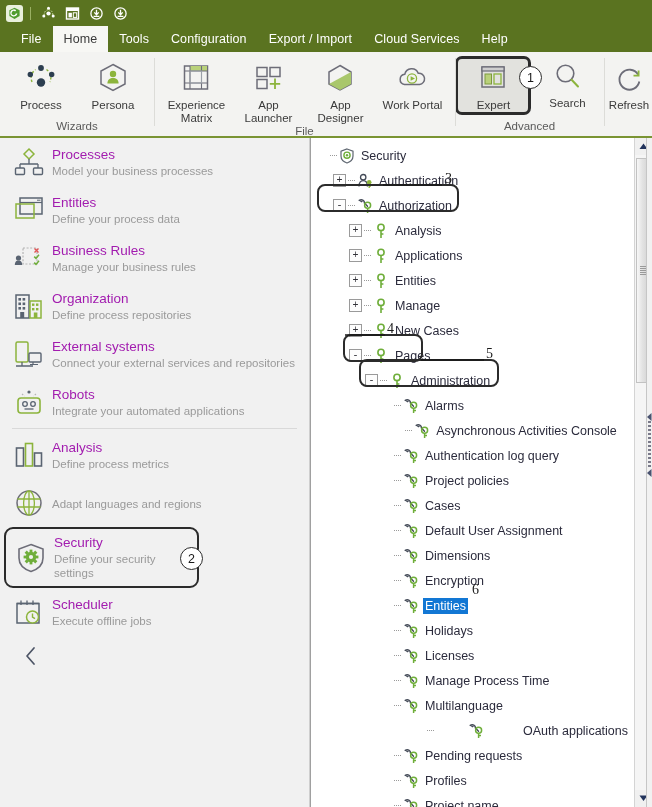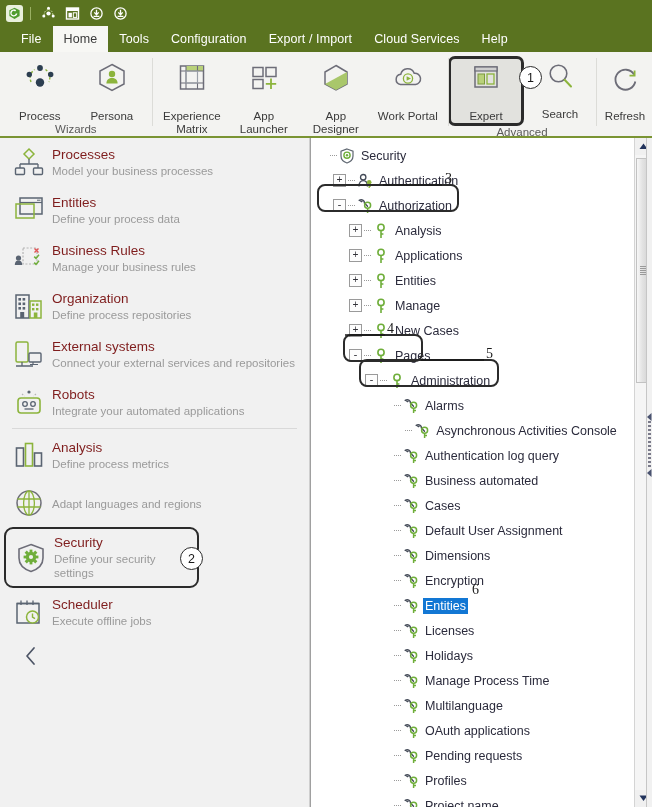--- a/index.html
+++ b/index.html
@@ -50,21 +50,21 @@
   }
   .rgroup + .rgroup::before{
     content:"";position:absolute;left:0;top:6px;bottom:10px;width:1px;background:#dcdcd8;
   }
   .rbtn{
     width:72px;display:flex;flex-direction:column;align-items:center;
     padding:2px 2px 0;box-sizing:border-box;cursor:default;
   }
   .rbtn .ricon{height:36px;display:flex;align-items:center;justify-content:center;}
   .rbtn .rlabel{
-    font-size:11.5px;color:#3a3a3a;text-align:center;line-height:13px;margin-top:14px;
+    font-size:11.5px;color:#3a3a3a;text-align:center;line-height:13px;margin-top:3px;
   }
   .rbtn.boxed{
     border:3px solid #2b2b2b;border-radius:7px;background:#e2e2de;
     width:76px;padding-top:1px;
   }
 
   .badge{
     position:absolute;width:21px;height:21px;border-radius:50%;
     background:#ffffff;border:1.5px solid #2b2b2b;
     display:flex;align-items:center;justify-content:center;
@@ -82,21 +82,21 @@
   .leftnav{
     width:310px;background:#f1f1f1;border-right:1px solid #cfcfcf;
     position:relative;box-sizing:border-box;
   }
   .nav-item{
     display:flex;align-items:center;padding:6px 8px 6px 10px;
     cursor:default;position:relative;box-sizing:border-box;
   }
   .nav-ico{width:38px;height:36px;flex:0 0 38px;display:flex;align-items:center;justify-content:center;}
   .nav-txt{margin-left:4px;}
-  .nav-title{font-size:13.5px;color:#7f1d1d;line-height:16px;}
+  .nav-title{font-size:13.5px;color:#a21caf;line-height:16px;}
   .nav-sub{font-size:11.5px;color:#9a9a9a;line-height:14px;margin-top:1px;}
   .nav-sep{height:1px;background:#d9d9d9;margin:2px 12px;}
   .nav-item.boxed{
     border:2.5px solid #2b2b2b;border-radius:9px;background:#f1f1f1;
     margin:0 110px 0 4px;padding-left:6px;
   }
   .collapse-btn{
     position:absolute;left:18px;top:505px;width:26px;height:26px;
     display:flex;align-items:center;justify-content:center;cursor:default;
   }
@@ -314,21 +314,21 @@
               <circle cx="14.5" cy="13.5" r="8.3" fill="none" stroke="#6d6d78" stroke-width="1.6"></circle>
               <path d="M20.6 19.8 L27 26.5" stroke="#8cb43c" stroke-width="2" fill="none" stroke-linecap="round"></path>
             </svg>
           </div>
           <div class="rlabel">Search</div>
         </div>
       </div>
       <div class="rgroup-label">Advanced</div>
     </div>
 
-    <div class="rgroup" style="width:56px;">
+    <div class="rgroup" style="width:48px;">
       <div class="rgroup-items" style="justify-content:flex-start;">
         <div class="rbtn" style="width:72px;margin-left:2px;">
           <div class="ricon">
             <svg width="32" height="32" viewBox="0 0 32 32">
               <path d="M25 12.5 A10 10 0 1 0 26.3 19.5" fill="none" stroke="#6d6d78" stroke-width="1.8"></path>
               <path d="M25.6 8.5 L25.6 13.6 L20.5 13.6" fill="none" stroke="#8cb43c" stroke-width="1.8"></path>
             </svg>
           </div>
           <div class="rlabel">Refresh</div>
         </div>
@@ -690,21 +690,21 @@
             <div class="tspacer"></div>
             <div class="tdash"></div>
             <div class="tico">
               <svg width="16" height="16" viewBox="0 0 16 16">
                 <path d="M2.2 2.4 C4.6 0.8 7.8 2.2 7.4 5 L10.5 8.2" fill="none" stroke="#434a57" stroke-width="1.4" stroke-linecap="round"></path>
                 <path d="M2.2 2.4 L4.4 4.6 L6.2 3 Z" fill="#434a57"></path>
                 <circle cx="10.6" cy="7.2" r="3" fill="none" stroke="#6fae3a" stroke-width="1.5"></circle>
                 <path d="M10.6 10.2 V15 M10.6 12.4 H13" stroke="#6fae3a" stroke-width="1.5" fill="none"></path>
               </svg>
             </div>
-            <span class="tlabel">Business automated</span>
+            <span class="tlabel">Project policies</span>
           </div>
           <div class="tnode" style="padding-left: 64px;">
             <div class="tspacer"></div>
             <div class="tdash"></div>
             <div class="tico">
               <svg width="16" height="16" viewBox="0 0 16 16">
                 <path d="M2.2 2.4 C4.6 0.8 7.8 2.2 7.4 5 L10.5 8.2" fill="none" stroke="#434a57" stroke-width="1.4" stroke-linecap="round"></path>
                 <path d="M2.2 2.4 L4.4 4.6 L6.2 3 Z" fill="#434a57"></path>
                 <circle cx="10.6" cy="7.2" r="3" fill="none" stroke="#6fae3a" stroke-width="1.5"></circle>
                 <path d="M10.6 10.2 V15 M10.6 12.4 H13" stroke="#6fae3a" stroke-width="1.5" fill="none"></path>
@@ -768,62 +768,62 @@
             <div class="tspacer"></div>
             <div class="tdash"></div>
             <div class="tico">
               <svg width="16" height="16" viewBox="0 0 16 16">
                 <path d="M2.2 2.4 C4.6 0.8 7.8 2.2 7.4 5 L10.5 8.2" fill="none" stroke="#434a57" stroke-width="1.4" stroke-linecap="round"></path>
                 <path d="M2.2 2.4 L4.4 4.6 L6.2 3 Z" fill="#434a57"></path>
                 <circle cx="10.6" cy="7.2" r="3" fill="none" stroke="#6fae3a" stroke-width="1.5"></circle>
                 <path d="M10.6 10.2 V15 M10.6 12.4 H13" stroke="#6fae3a" stroke-width="1.5" fill="none"></path>
               </svg>
             </div>
+            <span class="tlabel">Holidays</span>
+          </div>
+          <div class="tnode" style="padding-left: 64px;">
+            <div class="tspacer"></div>
+            <div class="tdash"></div>
+            <div class="tico">
+              <svg width="16" height="16" viewBox="0 0 16 16">
+                <path d="M2.2 2.4 C4.6 0.8 7.8 2.2 7.4 5 L10.5 8.2" fill="none" stroke="#434a57" stroke-width="1.4" stroke-linecap="round"></path>
+                <path d="M2.2 2.4 L4.4 4.6 L6.2 3 Z" fill="#434a57"></path>
+                <circle cx="10.6" cy="7.2" r="3" fill="none" stroke="#6fae3a" stroke-width="1.5"></circle>
+                <path d="M10.6 10.2 V15 M10.6 12.4 H13" stroke="#6fae3a" stroke-width="1.5" fill="none"></path>
+              </svg>
+            </div>
             <span class="tlabel">Licenses</span>
           </div>
           <div class="tnode" style="padding-left: 64px;">
             <div class="tspacer"></div>
             <div class="tdash"></div>
             <div class="tico">
               <svg width="16" height="16" viewBox="0 0 16 16">
                 <path d="M2.2 2.4 C4.6 0.8 7.8 2.2 7.4 5 L10.5 8.2" fill="none" stroke="#434a57" stroke-width="1.4" stroke-linecap="round"></path>
                 <path d="M2.2 2.4 L4.4 4.6 L6.2 3 Z" fill="#434a57"></path>
                 <circle cx="10.6" cy="7.2" r="3" fill="none" stroke="#6fae3a" stroke-width="1.5"></circle>
                 <path d="M10.6 10.2 V15 M10.6 12.4 H13" stroke="#6fae3a" stroke-width="1.5" fill="none"></path>
               </svg>
             </div>
-            <span class="tlabel">Holidays</span>
-          </div>
-          <div class="tnode" style="padding-left: 64px;">
-            <div class="tspacer"></div>
-            <div class="tdash"></div>
-            <div class="tico">
-              <svg width="16" height="16" viewBox="0 0 16 16">
-                <path d="M2.2 2.4 C4.6 0.8 7.8 2.2 7.4 5 L10.5 8.2" fill="none" stroke="#434a57" stroke-width="1.4" stroke-linecap="round"></path>
-                <path d="M2.2 2.4 L4.4 4.6 L6.2 3 Z" fill="#434a57"></path>
-                <circle cx="10.6" cy="7.2" r="3" fill="none" stroke="#6fae3a" stroke-width="1.5"></circle>
-                <path d="M10.6 10.2 V15 M10.6 12.4 H13" stroke="#6fae3a" stroke-width="1.5" fill="none"></path>
-              </svg>
-            </div>
             <span class="tlabel">Manage Process Time</span>
           </div>
           <div class="tnode" style="padding-left: 64px;">
             <div class="tspacer"></div>
             <div class="tdash"></div>
             <div class="tico">
               <svg width="16" height="16" viewBox="0 0 16 16">
                 <path d="M2.2 2.4 C4.6 0.8 7.8 2.2 7.4 5 L10.5 8.2" fill="none" stroke="#434a57" stroke-width="1.4" stroke-linecap="round"></path>
                 <path d="M2.2 2.4 L4.4 4.6 L6.2 3 Z" fill="#434a57"></path>
                 <circle cx="10.6" cy="7.2" r="3" fill="none" stroke="#6fae3a" stroke-width="1.5"></circle>
                 <path d="M10.6 10.2 V15 M10.6 12.4 H13" stroke="#6fae3a" stroke-width="1.5" fill="none"></path>
               </svg>
             </div>
             <span class="tlabel">Multilanguage</span>
           </div>
-          <div class="tnode" style="padding-left: 64px;">
+          <div class="tnode" style="padding-left: 64px; justify-content: space-between;">
             <div class="tspacer"></div>
             <div class="tdash"></div>
             <div class="tico">
               <svg width="16" height="16" viewBox="0 0 16 16">
                 <path d="M2.2 2.4 C4.6 0.8 7.8 2.2 7.4 5 L10.5 8.2" fill="none" stroke="#434a57" stroke-width="1.4" stroke-linecap="round"></path>
                 <path d="M2.2 2.4 L4.4 4.6 L6.2 3 Z" fill="#434a57"></path>
                 <circle cx="10.6" cy="7.2" r="3" fill="none" stroke="#6fae3a" stroke-width="1.5"></circle>
                 <path d="M10.6 10.2 V15 M10.6 12.4 H13" stroke="#6fae3a" stroke-width="1.5" fill="none"></path>
               </svg>
             </div>

